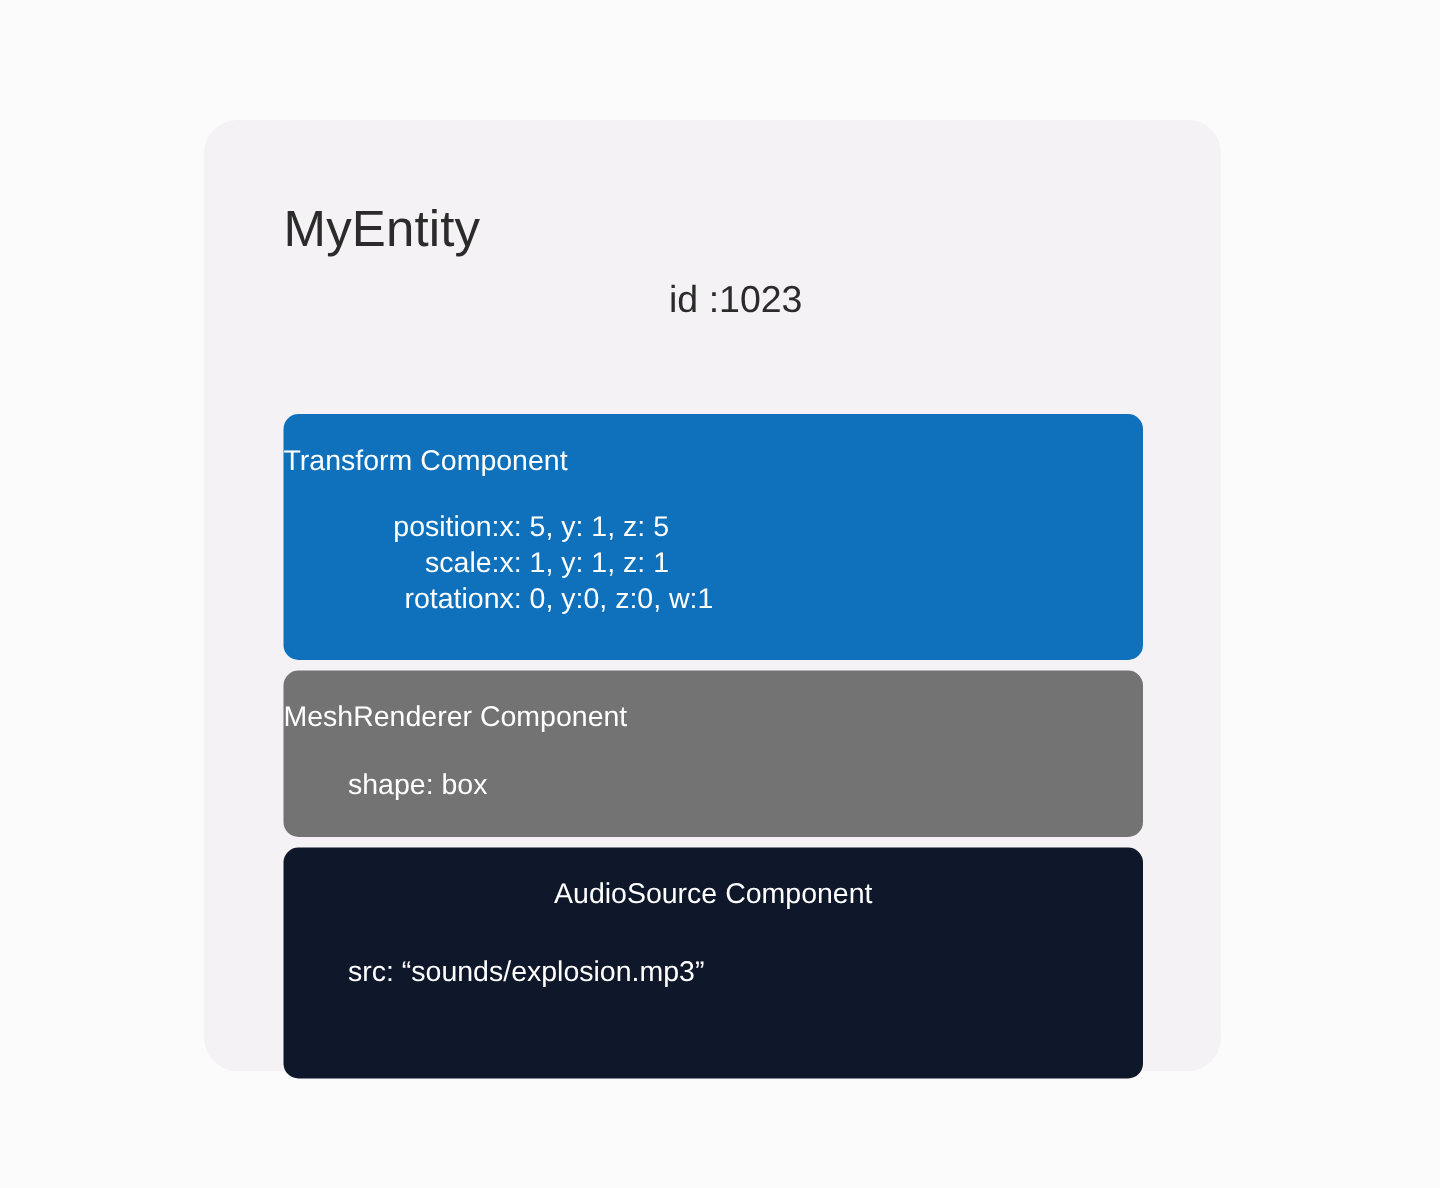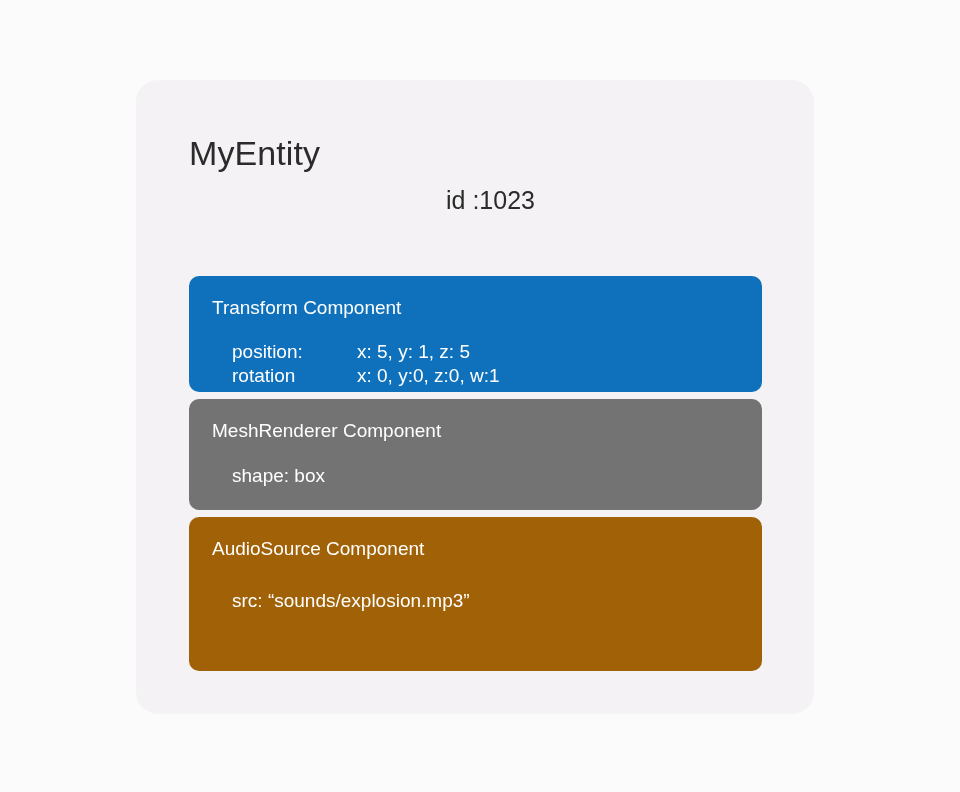--- a/index.html
+++ b/index.html
@@ -75,21 +75,20 @@
     color: #ffffff;
     overflow: hidden;
   }
   .component-block + .component-block {
     margin-top: 7px;
   }
 
   .component-title {
     font-size: 19px;
     line-height: 23px;
-    padding-left: 23px;
     color: #ffffff;
     font-weight: 400;
     white-space: nowrap;
   }
 
   .component-fields {
     padding-left: 43px;
     padding-top: 22px;
     padding-bottom: 22px;
   }
@@ -99,33 +98,32 @@
     line-height: 24px;
     color: #ffffff;
     white-space: nowrap;
   }
   .field-label {
     width: 101px;
     flex: 0 0 101px;
   }
   .field-value {
     flex: 0 1 auto;
-    margin-left: 24px;
   }
   
   .field-row.single .field-label {
     width: auto;
     flex: 0 0 auto;
   }
 
   .block-transform { background: #0f71bc; }
   .block-meshrenderer { background: #737373; }
-  .block-audiosource { background: #a16207; }
+  .block-audiosource { background: #0f172a; text-align: center; }
 
-  .block-transform .component-fields { padding-top: 21px; padding-bottom: 4px; }
+  .block-transform .component-fields { padding-top: 21px; padding-bottom: 28px; text-align: right; }
   .block-meshrenderer .component-fields { padding-top: 22px; }
   .block-audiosource .component-fields { padding-top: 29px; padding-bottom: 58px; }
 </style>
 </head>
 <body>
 
 <div class="stage">
 
   <div class="entity-card">
 
@@ -135,20 +133,24 @@
     </div>
 
     <div class="component-list">
 
       <div class="component-block block-transform">
         <div class="component-title">Transform Component</div>
         <div class="component-fields">
           <div class="field-row">
             <span class="field-label">position:</span>
             <span class="field-value">x: 5, y: 1, z: 5</span>
+          </div>
+          <div class="field-row">
+            <span class="field-label">scale:</span>
+            <span class="field-value">x: 1, y: 1, z: 1</span>
           </div>
           <div class="field-row">
             <span class="field-label">rotation</span>
             <span class="field-value">x: 0, y:0, z:0, w:1</span>
           </div>
         </div>
       </div>
 
       <div class="component-block block-meshrenderer">
         <div class="component-title">MeshRenderer Component</div>

